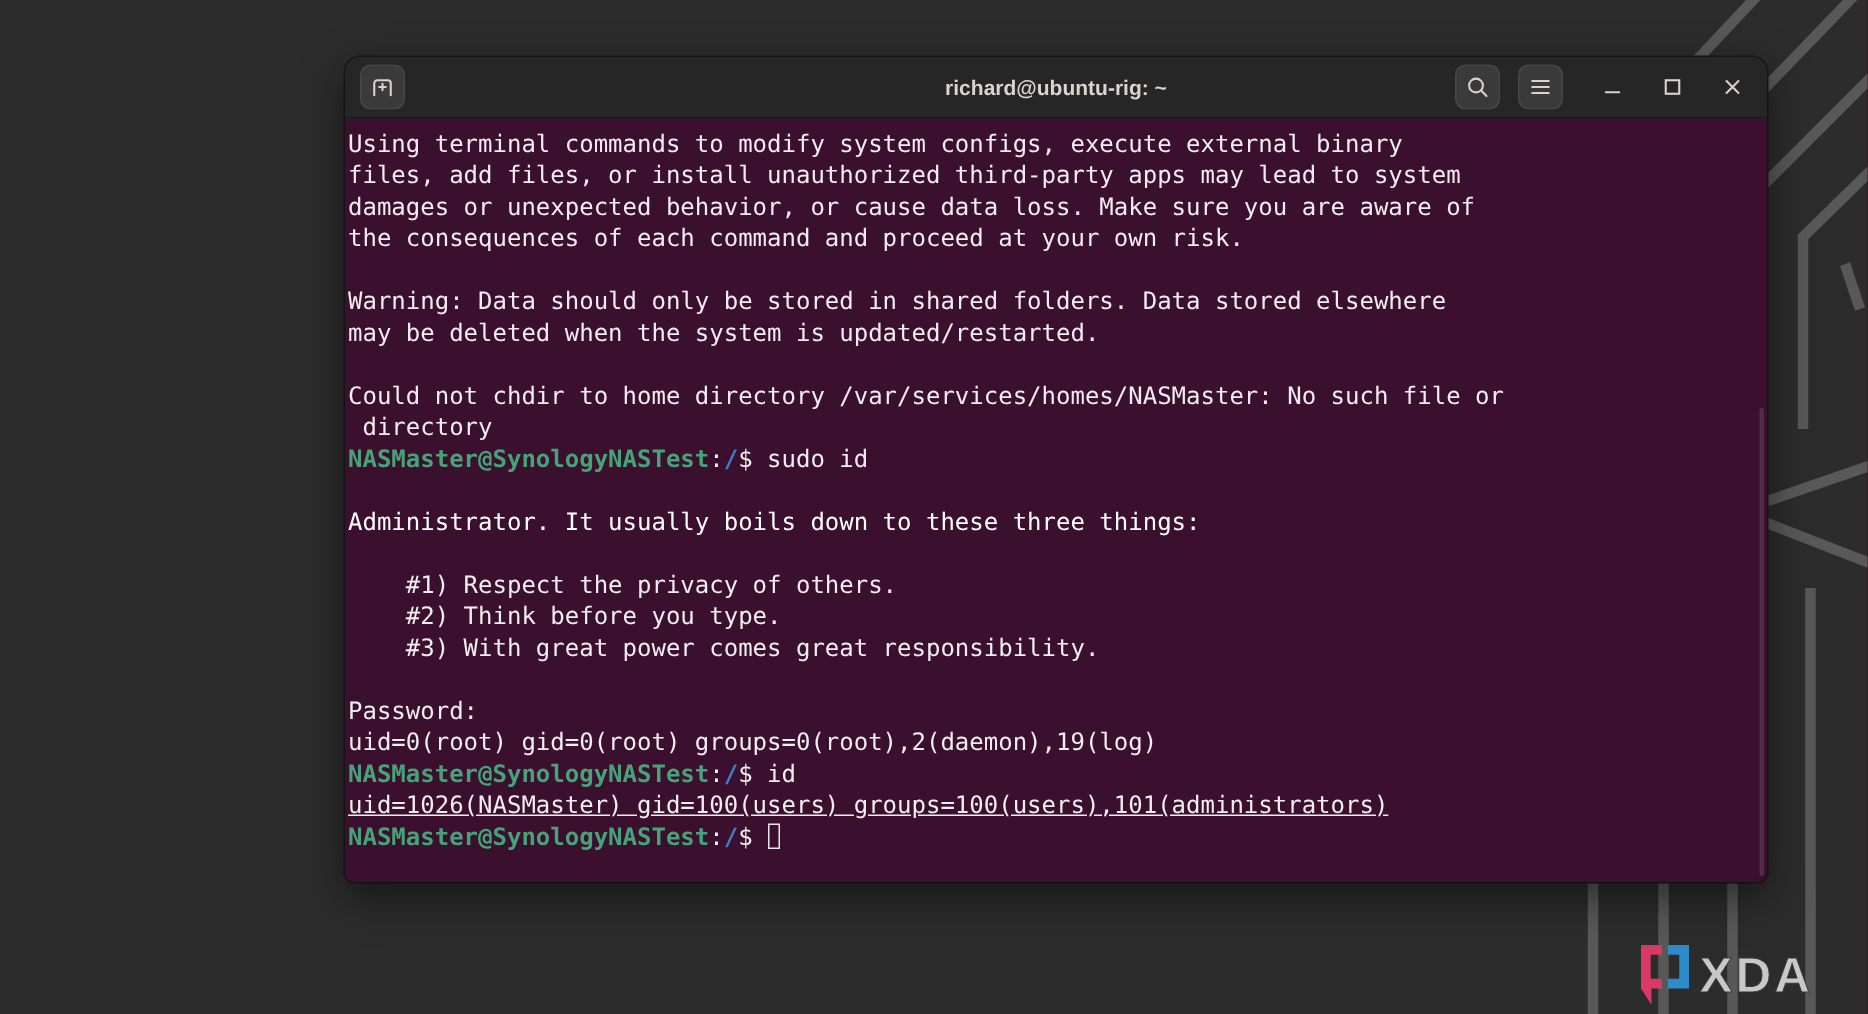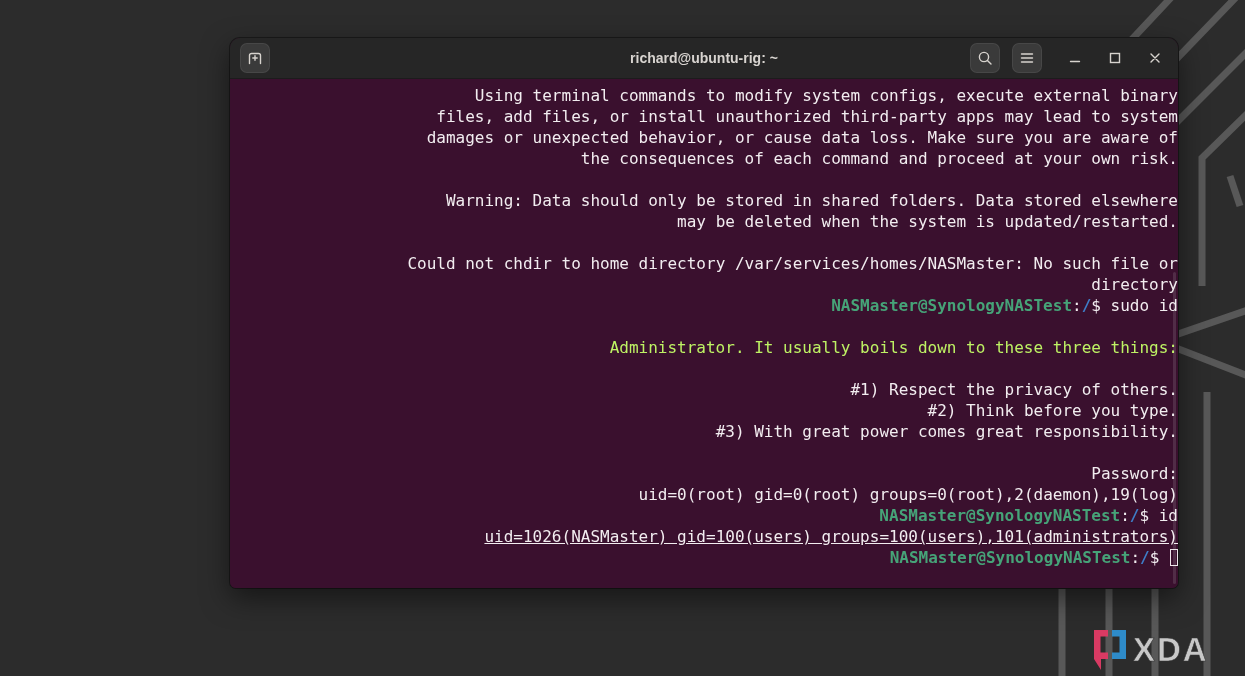--- a/index.html
+++ b/index.html
@@ -54,21 +54,21 @@
 
   .term {
     position: absolute; left: 0; top: 42px; right: 0; bottom: 0;
     background: #3a102e;
     padding: 5px 0 0 2px;
     font-family: "DejaVu Sans Mono", monospace;
     font-size: 16px; line-height: 21px;
     color: #f2edf0;
     cursor: text;
   }
-  .term-line { height: 21px; white-space: pre; text-align: right; }
+  .term-line { height: 21px; white-space: pre; }
   .cursor {
     display: inline-block; width: 8px; height: 17px;
     border: 1.5px solid #ece5e9; box-sizing: border-box;
     vertical-align: -3px; margin-left: 1px;
   }
   .scrollbar-thumb {
     position: absolute; right: 2px; top: 234px; width: 3px; height: 312px;
     background: rgba(255,255,255,0.12); border-radius: 2px;
   }
 </style>
@@ -148,21 +148,21 @@
         <div class="term-line"><span style="color: rgb(242, 237, 240);">damages or unexpected behavior, or cause data loss. Make sure you are aware of</span></div>
         <div class="term-line"><span style="color: rgb(242, 237, 240);">the consequences of each command and proceed at your own risk.</span></div>
         <div class="term-line"></div>
         <div class="term-line"><span style="color: rgb(242, 237, 240);">Warning: Data should only be stored in shared folders. Data stored elsewhere</span></div>
         <div class="term-line"><span style="color: rgb(242, 237, 240);">may be deleted when the system is updated/restarted.</span></div>
         <div class="term-line"></div>
         <div class="term-line"><span style="color: rgb(242, 237, 240);">Could not chdir to home directory /var/services/homes/NASMaster: No such file or</span></div>
         <div class="term-line"><span style="color: rgb(242, 237, 240);"> directory</span></div>
         <div class="term-line"><span style="color: rgb(70, 163, 120); font-weight: bold;">NASMaster@SynologyNASTest</span><span style="color: rgb(242, 237, 240);">:</span><span style="color: rgb(62, 125, 200); font-weight: bold;">/</span><span style="color: rgb(242, 237, 240);">$ sudo id</span></div>
         <div class="term-line"></div>
-        <div class="term-line"><span style="color: #bef264;">Administrator. It usually boils down to these three things:</span></div>
+        <div class="term-line"><span style="color: #ffffff;">Administrator. It usually boils down to these three things:</span></div>
         <div class="term-line"></div>
         <div class="term-line"><span style="color: rgb(242, 237, 240);">    #1) Respect the privacy of others.</span></div>
         <div class="term-line"><span style="color: rgb(242, 237, 240);">    #2) Think before you type.</span></div>
         <div class="term-line"><span style="color: rgb(242, 237, 240);">    #3) With great power comes great responsibility.</span></div>
         <div class="term-line"></div>
         <div class="term-line"><span style="color: rgb(242, 237, 240);">Password:</span></div>
         <div class="term-line"><span style="color: rgb(242, 237, 240);">uid=0(root) gid=0(root) groups=0(root),2(daemon),19(log)</span></div>
         <div class="term-line"><span style="color: rgb(70, 163, 120); font-weight: bold;">NASMaster@SynologyNASTest</span><span style="color: rgb(242, 237, 240);">:</span><span style="color: rgb(62, 125, 200); font-weight: bold;">/</span><span style="color: rgb(242, 237, 240);">$ id</span></div>
         <div class="term-line"><span style="color: rgb(242, 237, 240); text-decoration: underline;">uid=1026(NASMaster) gid=100(users) groups=100(users),101(administrators)</span></div>
         <div class="term-line"><span style="color: rgb(70, 163, 120); font-weight: bold;">NASMaster@SynologyNASTest</span><span style="color: rgb(242, 237, 240);">:</span><span style="color: rgb(62, 125, 200); font-weight: bold;">/</span><span style="color: rgb(242, 237, 240);">$ </span><span class="cursor"></span></div>

